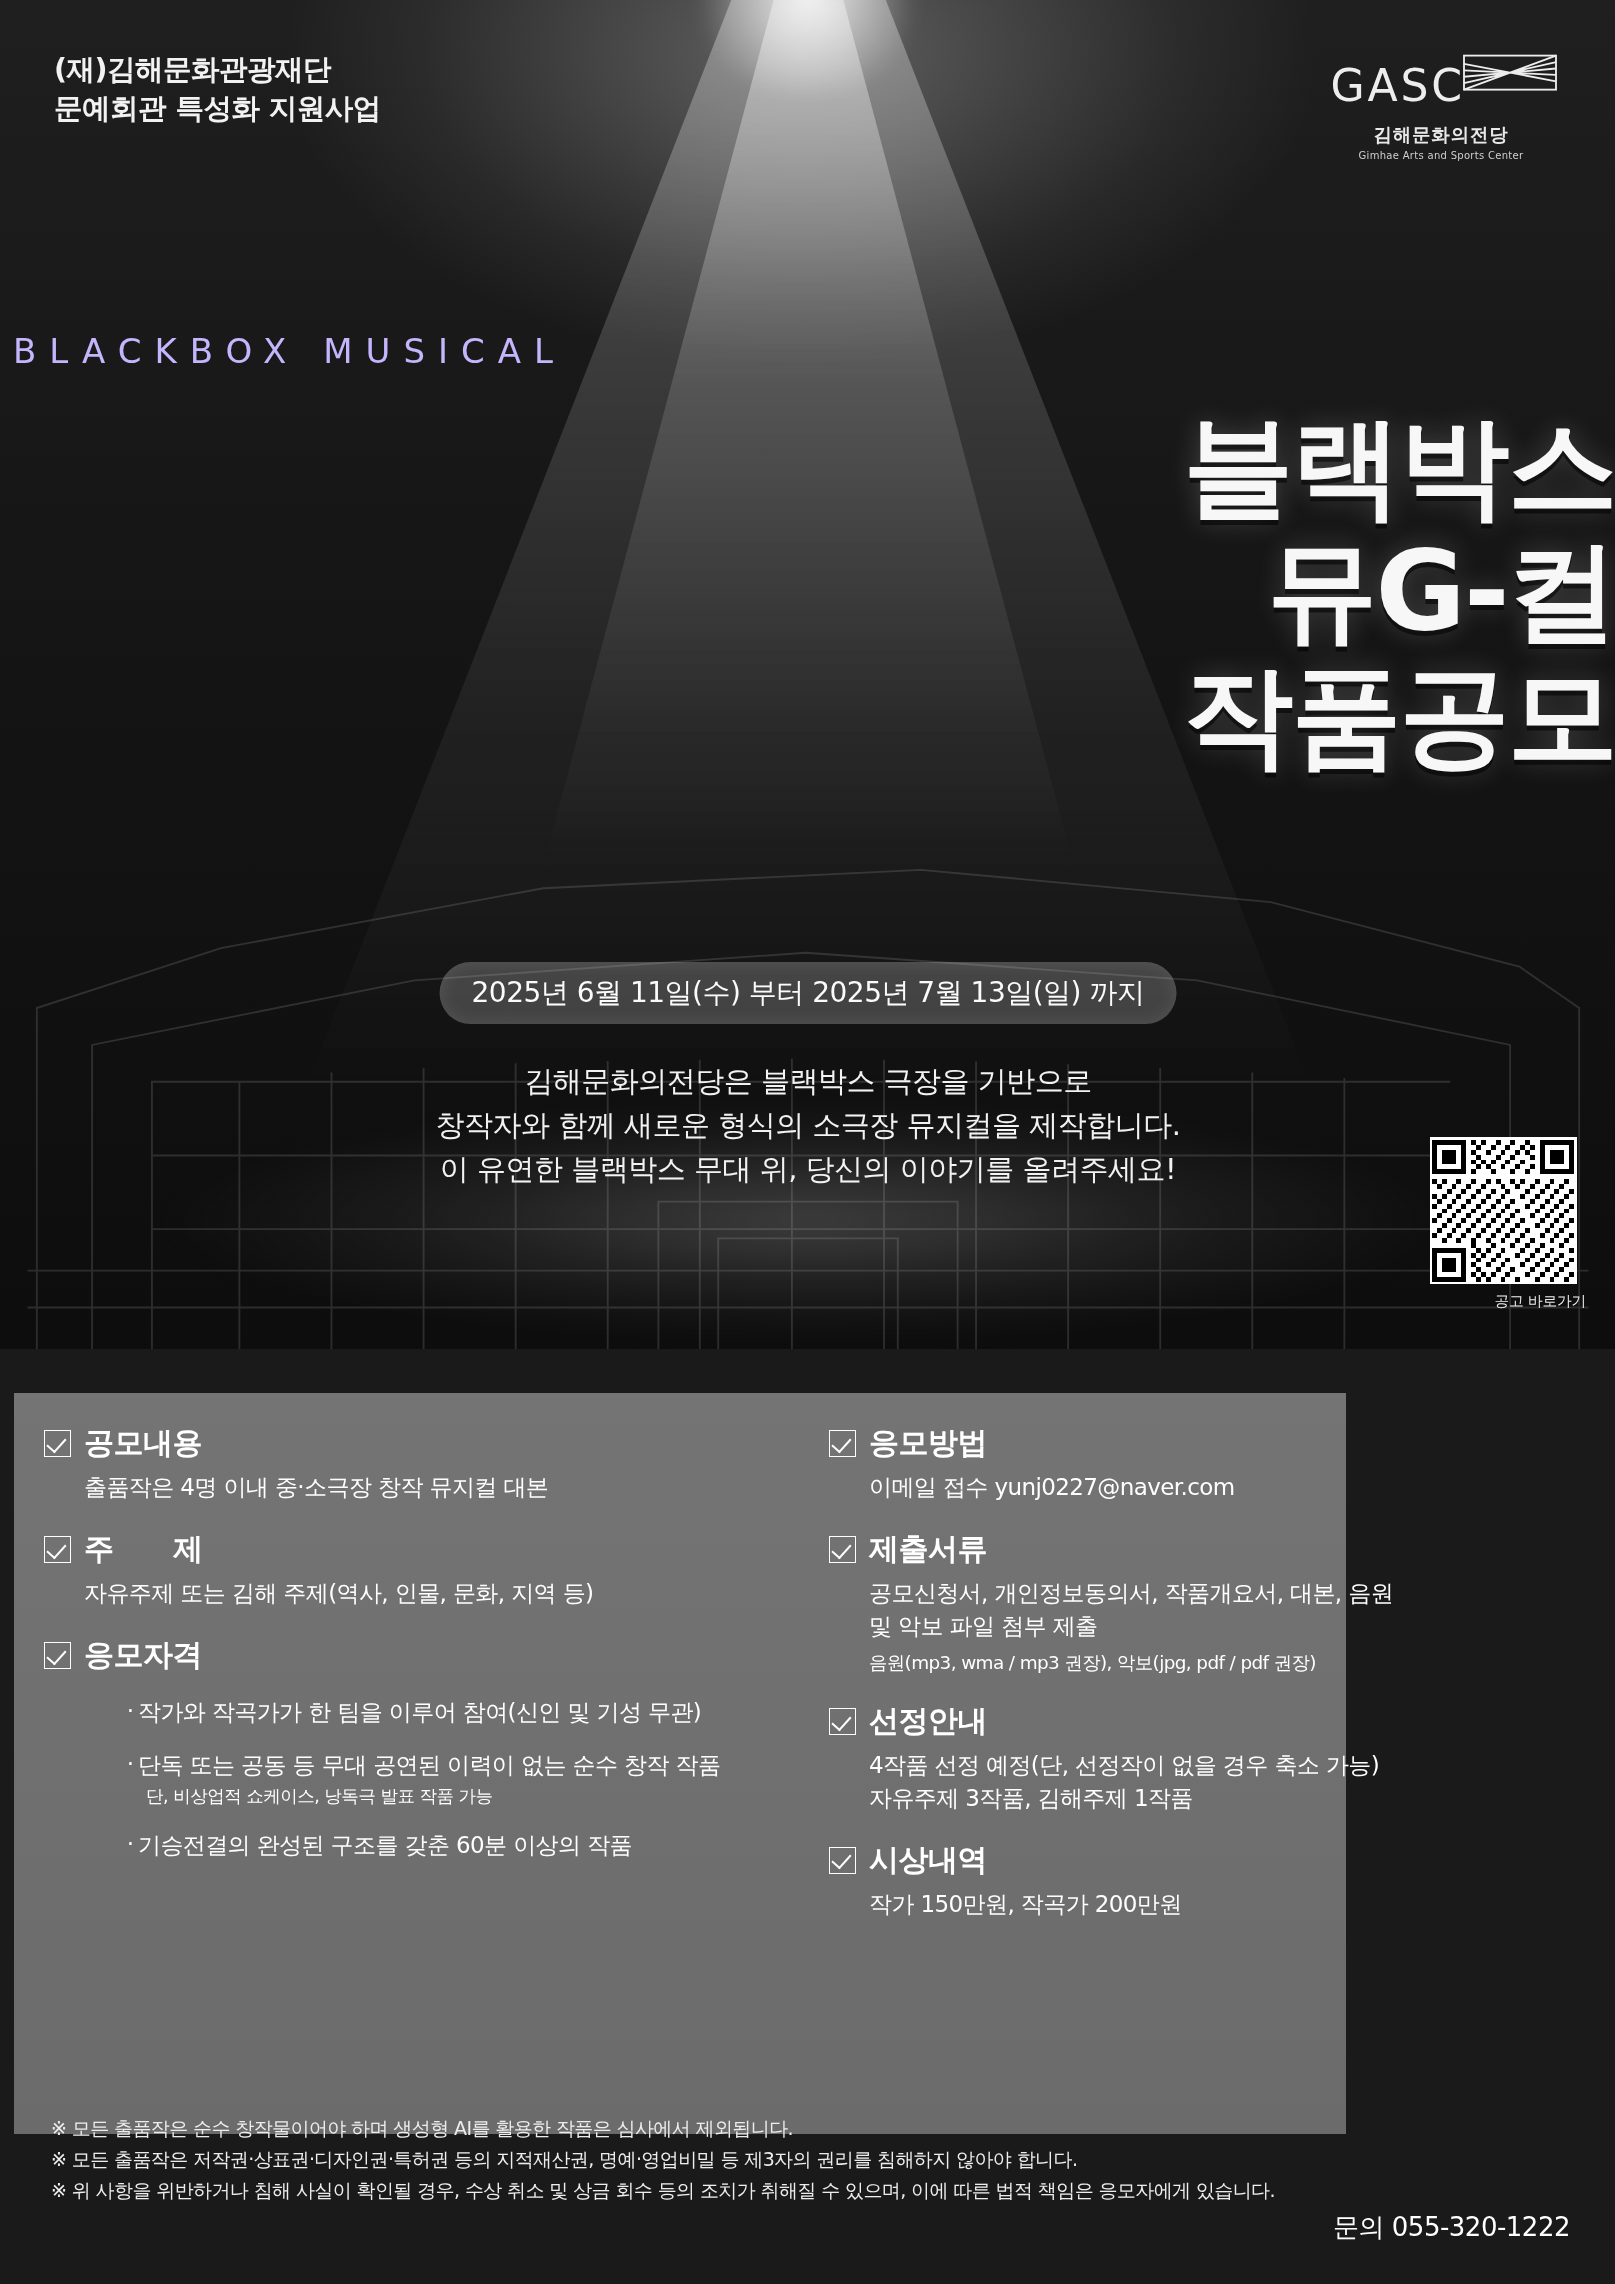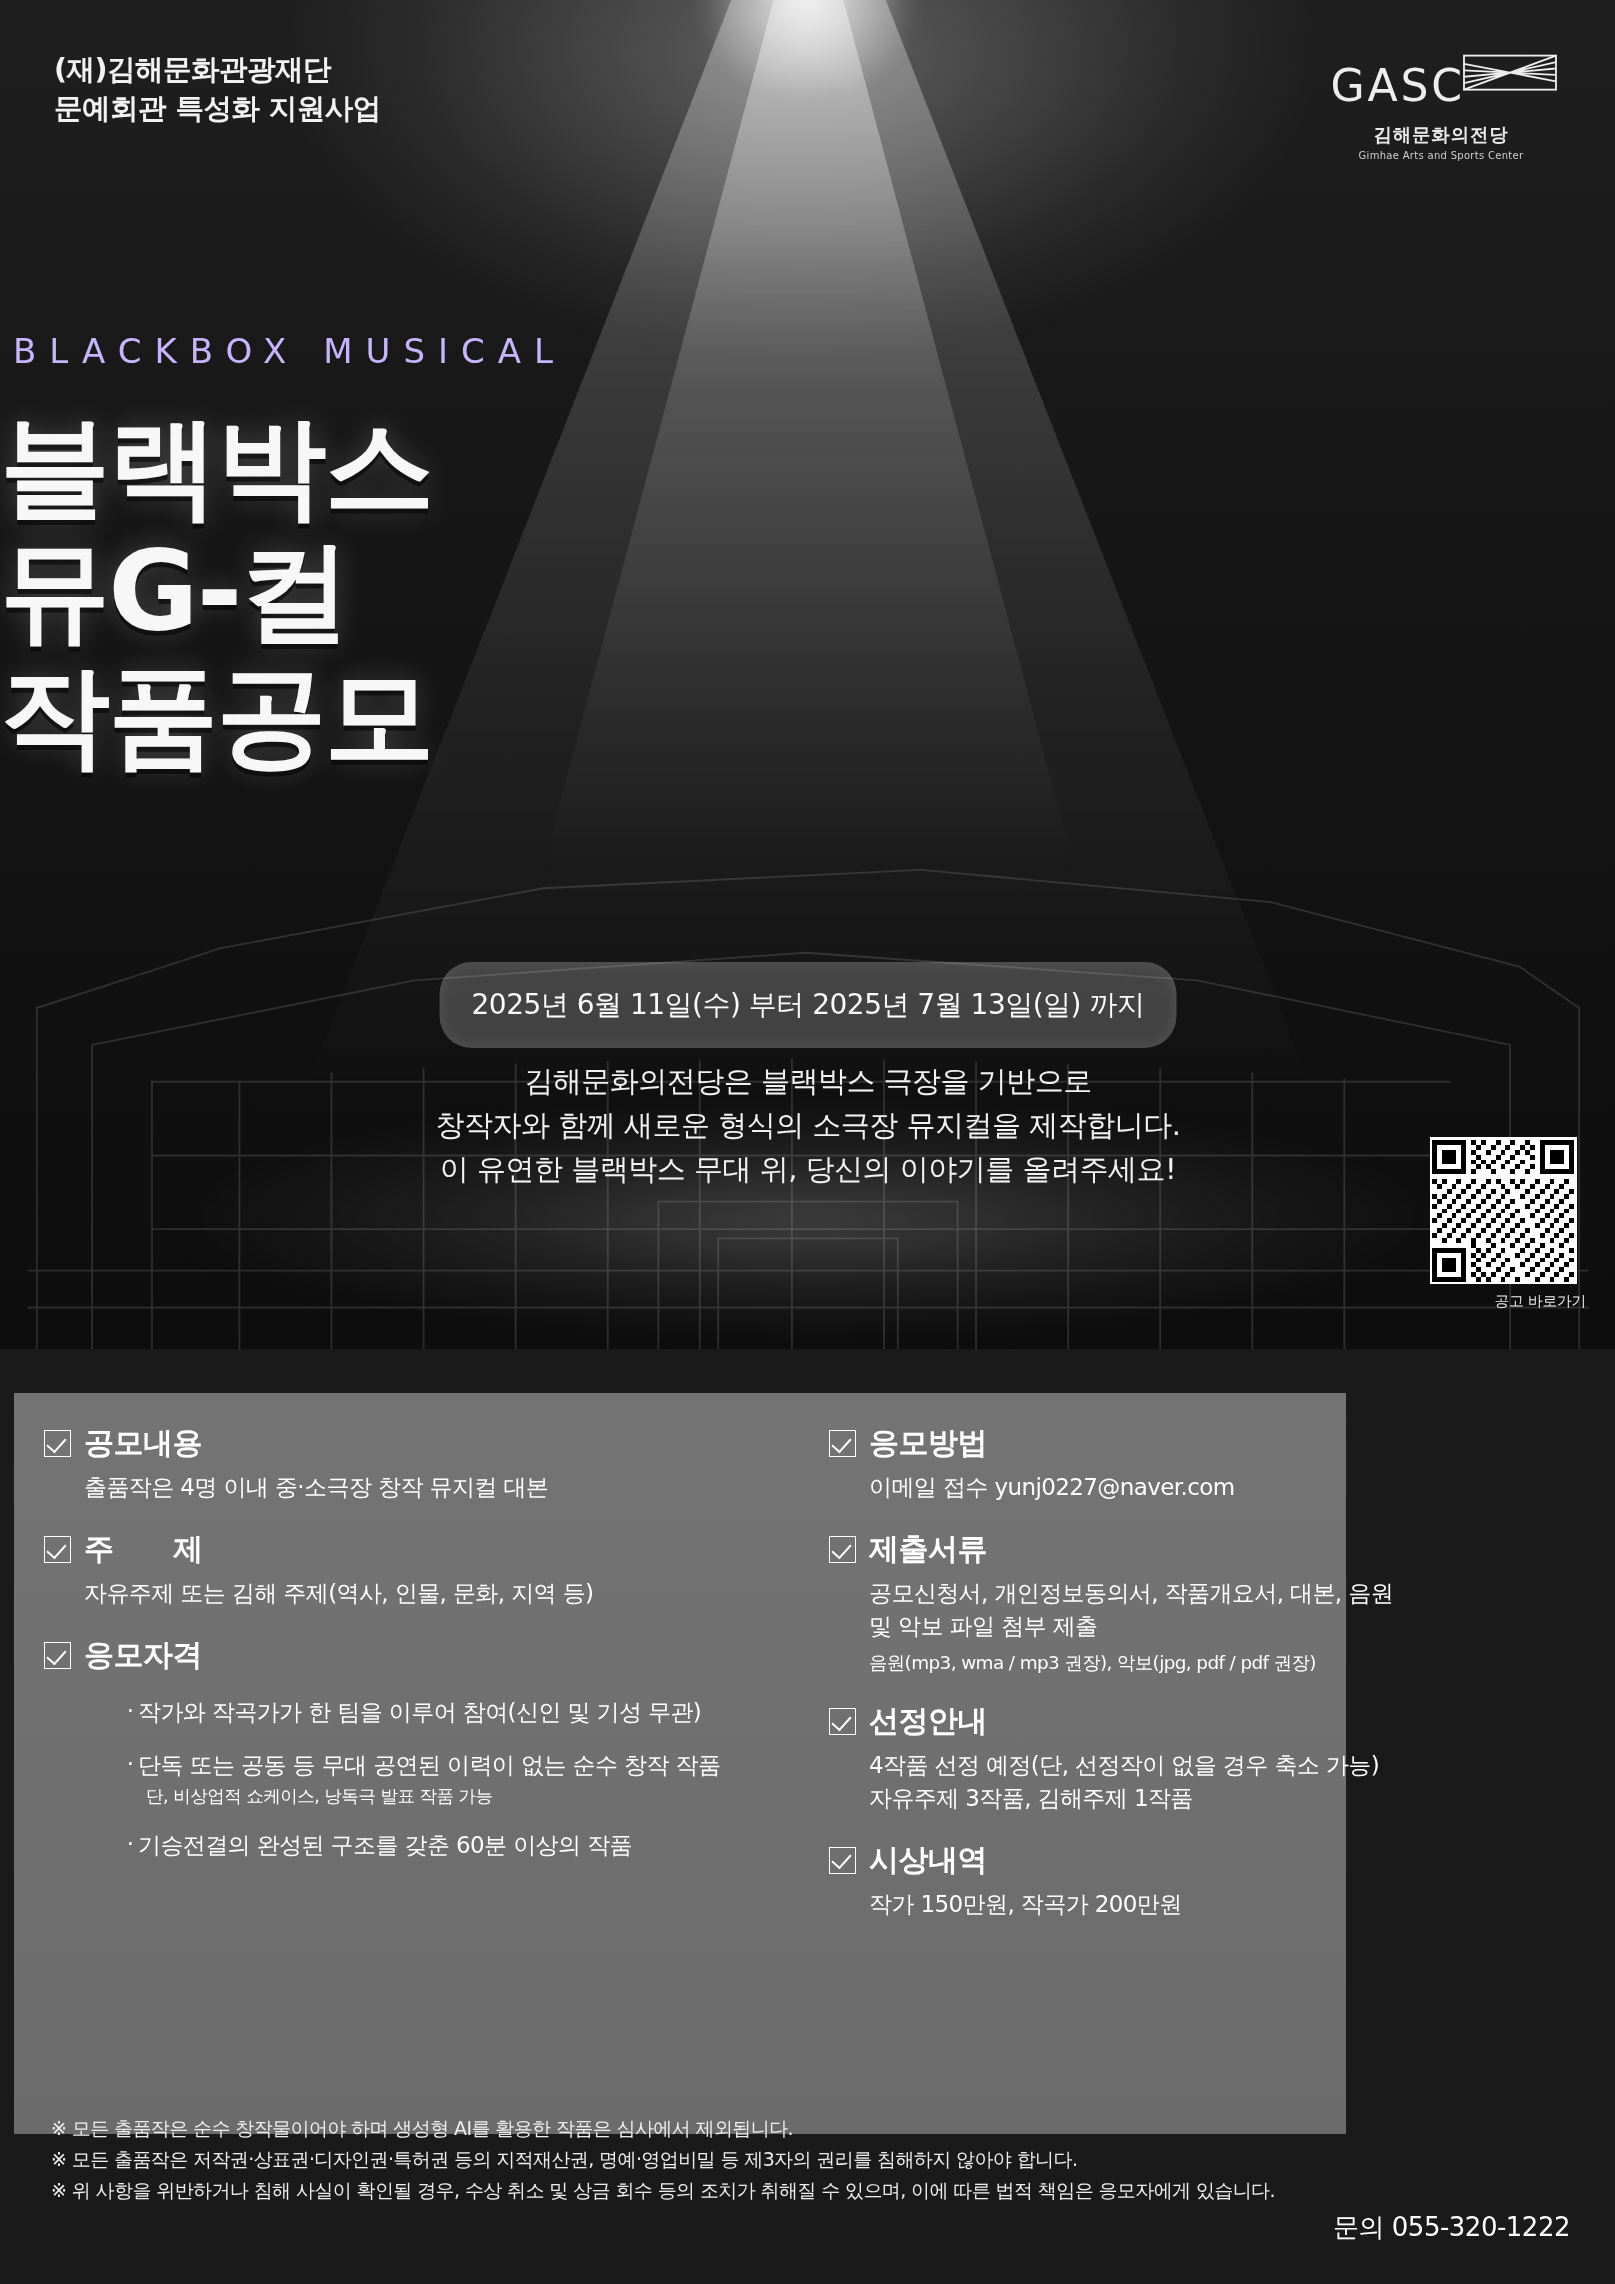--- a/index.html
+++ b/index.html
@@ -123,40 +123,40 @@
     color: #c4b5fd;
     font-size: 34px;
     letter-spacing: 13px;
     font-weight: 500;
     text-indent: 13px;
   }
   .big-title {
     position: absolute;
     left: 0; right: 0;
     top: 405px;
-    text-align: left;
+    text-align: right;
     color: #f7f7f7;
     font-weight: bold;
     font-size: 110px;
     line-height: 1.13;
     letter-spacing: -1.8px;
     text-shadow:
       0 4.6px 0 rgba(0,0,0,0.55),
       0 0 28px rgba(255,255,255,0.22);
   }
   .big-title .ln { display: block; }
 
   
   .date-pill {
     position: absolute;
     left: 50%;
     top: 962px;
     transform: translateX(-50%);
     min-width: 658px;
-    padding: 24px 32px;
+    padding: 12px 32px;
     border-radius: 32px;
     background: rgba(236,236,236,0.22);
     color: #fbfbfb;
     font-size: 28px;
     text-align: center;
     letter-spacing: -0.5px;
     box-shadow: 0 0 18.4px rgba(255,255,255,0.10) inset;
   }
 
   

